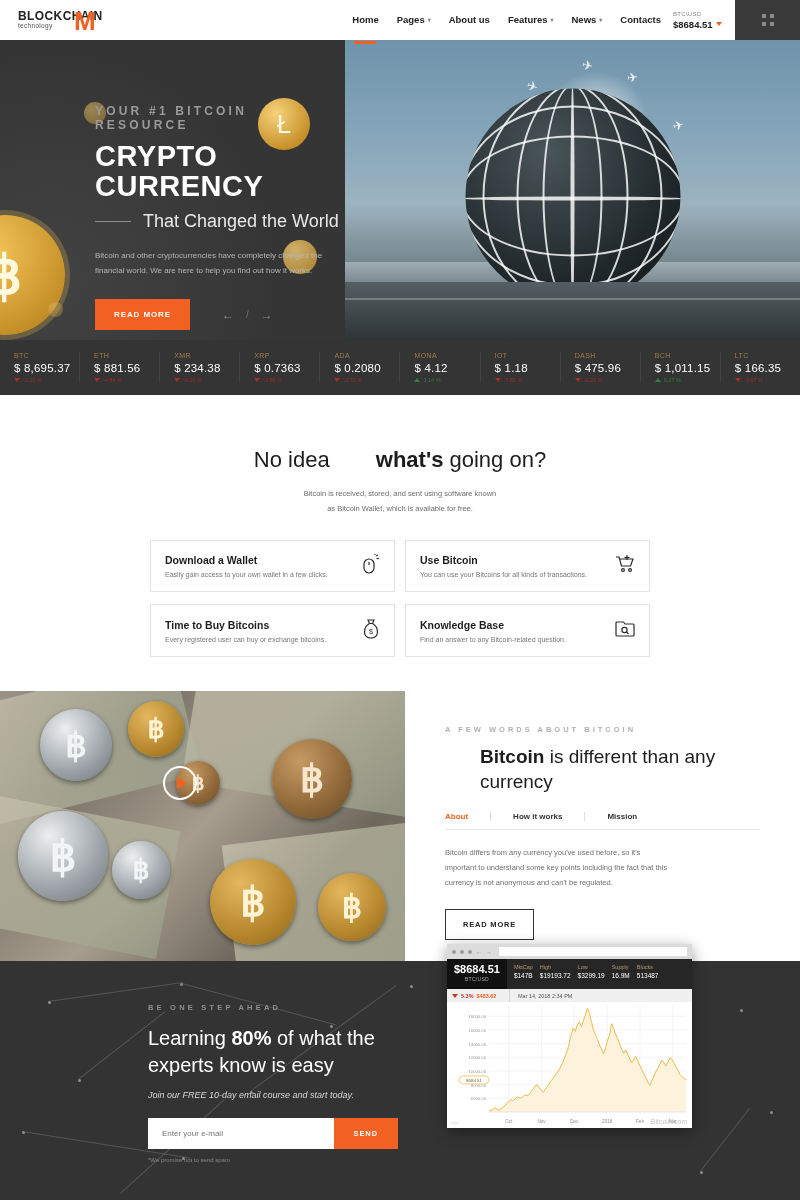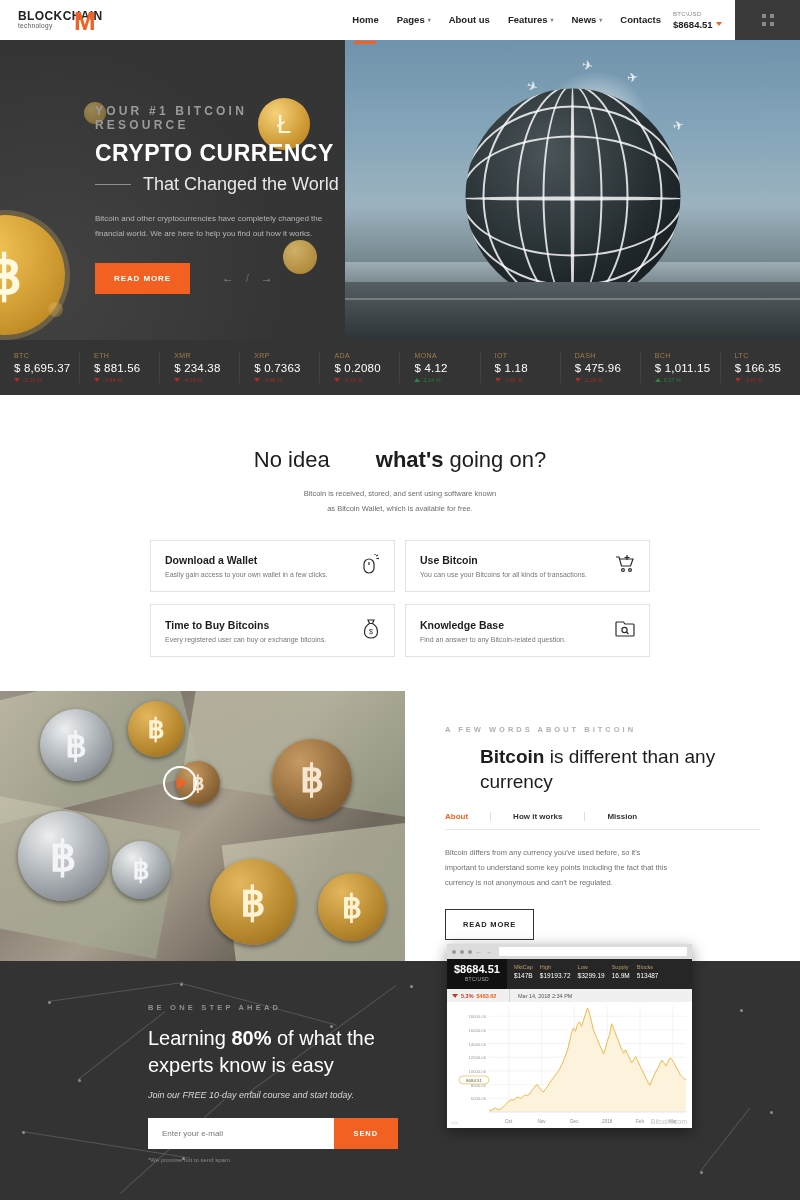--- a/index.html
+++ b/index.html
@@ -41,21 +41,21 @@
   .c1 { width:120px; height:120px; left:-55px; top:175px; background:radial-gradient(circle at 35% 30%,#f5c85a,#c8922a 70%,#a97a1c); box-shadow:0 0 0 5px rgba(240,190,90,.25); }
   .c1 span { position:absolute; inset:0; display:flex; align-items:center; justify-content:center; font-size:54px; color:#fff9e0; font-weight:bold; }
   .c2 { width:52px; height:52px; left:258px; top:58px; background:radial-gradient(circle at 35% 30%,#f7d display 76a,#c9922c 70%,#a87a1e); background:radial-gradient(circle at 35% 30%,#f6d27a,#c9922c 70%,#a87a1e); }
   .c2 span { position:absolute; inset:0; display:flex; align-items:center; justify-content:center; font-size:26px; color:#fff7dd; }
   .c3 { width:34px; height:34px; left:283px; top:200px; background:radial-gradient(circle at 35% 30%,#e9c673,#bb8a2a); opacity:.85; }
   .c4 { width:22px; height:22px; left:84px; top:62px; background:radial-gradient(circle at 35% 30%,#e8c470,#b9892a); opacity:.55; }
   .c5 { width:15px; height:15px; left:48px; top:262px; background:radial-gradient(circle at 35% 30%,#e8c470,#b9892a); opacity:.4; }
 
   .hero-content { position:relative; z-index:4; padding:64px 0 0 95px; }
   .kicker { font-size:12px; letter-spacing:3.2px; color:#9a9a9a; font-weight:bold; }
-  .hero-h1 { font-size:23px; font-weight:bold; color:#fff; letter-spacing:.5px; margin-top:9px; line-height:1.05; }
+  .hero-h1 { font-size:29px; font-weight:bold; color:#fff; letter-spacing:.5px; margin-top:9px; line-height:1.05; }
   .hero-h2row { display:flex; align-items:center; gap:12px; margin-top:9px; }
   .hr-line { width:36px; height:1px; background:#8d8d8d; }
   .hero-h2 { font-size:18px; color:#e8e8e8; font-weight:400; }
   .hero-p { font-size:8px; color:#b6b6b6; line-height:1.85; margin-top:17px; width:232px; }
   .hero-actions { display:flex; align-items:center; gap:32px; margin-top:21px; }
   .btn-orange { background:#f26122; color:#fff; font-size:8px; font-weight:bold; letter-spacing:.9px; padding:11px 19px; border:none; cursor:pointer; }
   .slider-nav { display:flex; align-items:center; gap:12px; color:#8c8c8c; font-size:12px; }
   .slider-nav span { cursor:pointer; }
   .slider-sep { color:#6d6d6d; font-size:10px; }
 

